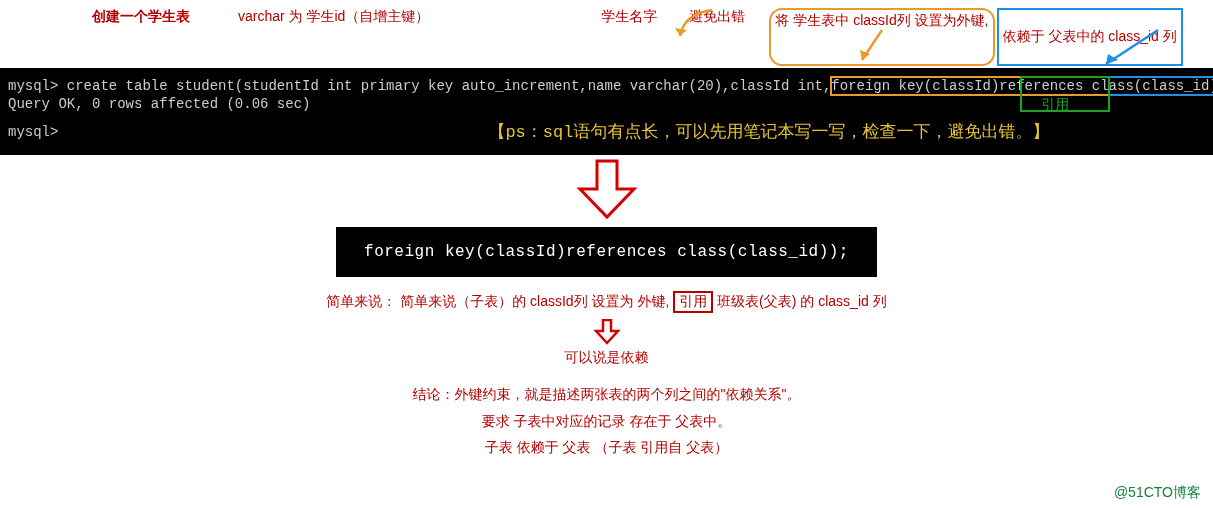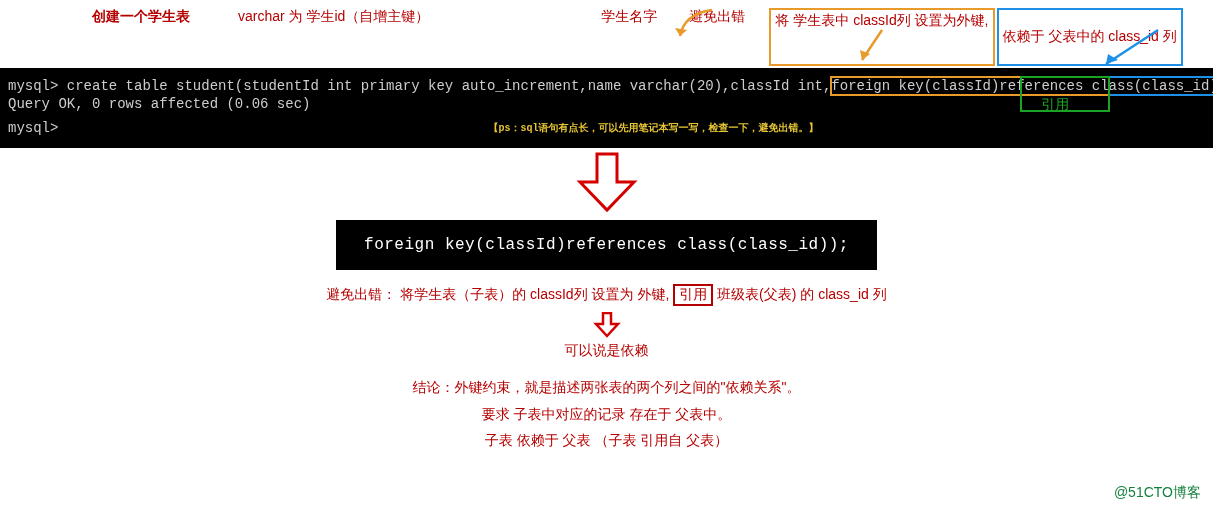--- a/index.html
+++ b/index.html
@@ -38,21 +38,21 @@
     }
     .orange-line-box{
       position:absolute; top:-2px; left:-1px; width:408px; height:20px;
       border:2px solid #e89a2a; pointer-events:none;
     }
     .blue-line-box{
       position:absolute; top:-2px; left:277px; width:131px; height:20px;
       border:2px solid #1e90e6; pointer-events:none;
     }
     .arrow-svg{ position:absolute; pointer-events:none; }
-    .yellow { color: #e6c534; font-weight: bold; font-size: 10px; }
+    .yellow { color: #e6c534; font-weight: normal; font-size: 17px; }
     .center-col { display:flex; flex-direction:column; align-items:center; margin-top:4px; }
     .red-arrow-down svg{ display:block; }
     .black-strip{
       background:#000; color:#fff; font-family:"Courier New",Consolas,monospace;
       font-size:16px; padding:16px 28px; margin:6px 0 14px 0; letter-spacing:0.5px;
     }
     .inline-box-red{
       border:2px solid #b40000; padding:0 4px; display:inline-block;
     }
     .small-red-arrow svg{display:block;}
@@ -63,21 +63,21 @@
     .line1{ position:relative; white-space:nowrap; }
   </style>
 </head>
 <body>
 
 <div class="top-labels red">
   <span style="margin-left:92px;font-weight:bold;">创建一个学生表</span>
   <span style="margin-left:48px;">varchar 为 学生id（自增主键）</span>
   <span style="margin-left:172px;">学生名字</span>
   <span style="margin-left:32px;">避免出错</span>
-  <span class="box-orange" style="margin-left:24px;">将 学生表中 classId列 设置为外键,</span>
+  <span class="box-orange" style="margin-left:24px;border-radius:13px;">将 学生表中 classId列 设置为外键,</span>
   <span class="box-blue" style="margin-left:2px;">依赖于 父表中的 class_id 列</span>
 </div>
 
 <svg class="arrow-svg" style="left:672px; top:6px; width:60px; height:36px;">
   <path d="M40 4 Q12 8 8 30" stroke="#e89a2a" stroke-width="2.5" fill="none"></path>
   <polygon points="8,30 3,22 15,24" fill="#e89a2a"></polygon>
 </svg>
 
 <svg class="arrow-svg" style="left:852px; top:28px; width:60px; height:40px;">
   <path d="M30 2 L10 32" stroke="#e89a2a" stroke-width="2.5" fill="none"></path>
@@ -107,21 +107,21 @@
     <svg width="70" height="62">
       <path d="M25 2 L45 2 L45 30 L62 30 L35 58 L8 30 L25 30 Z" fill="#fff" stroke="#d40000" stroke-width="3"></path>
     </svg>
   </div>
 
   <div class="black-strip">
     <span>foreign key(classId)references class(class_id));</span>
   </div>
 
   <div class="red" style="margin-bottom:6px;">
-    <span>避免出错： 将学生表（子表）的 classId列 设置为 外键,</span>
+    <span>简单来说： 简单来说（子表）的 classId列 设置为 外键,</span>
     <span class="inline-box-red">引用</span>
     <span> 班级表(父表) 的 class_id 列</span>
   </div>
 
   <div class="small-red-arrow">
     <svg width="30" height="26">
       <path d="M11 1 L19 1 L19 12 L26 12 L15 24 L4 12 L11 12 Z" fill="#fff" stroke="#d40000" stroke-width="2.5"></path>
     </svg>
   </div>
 

